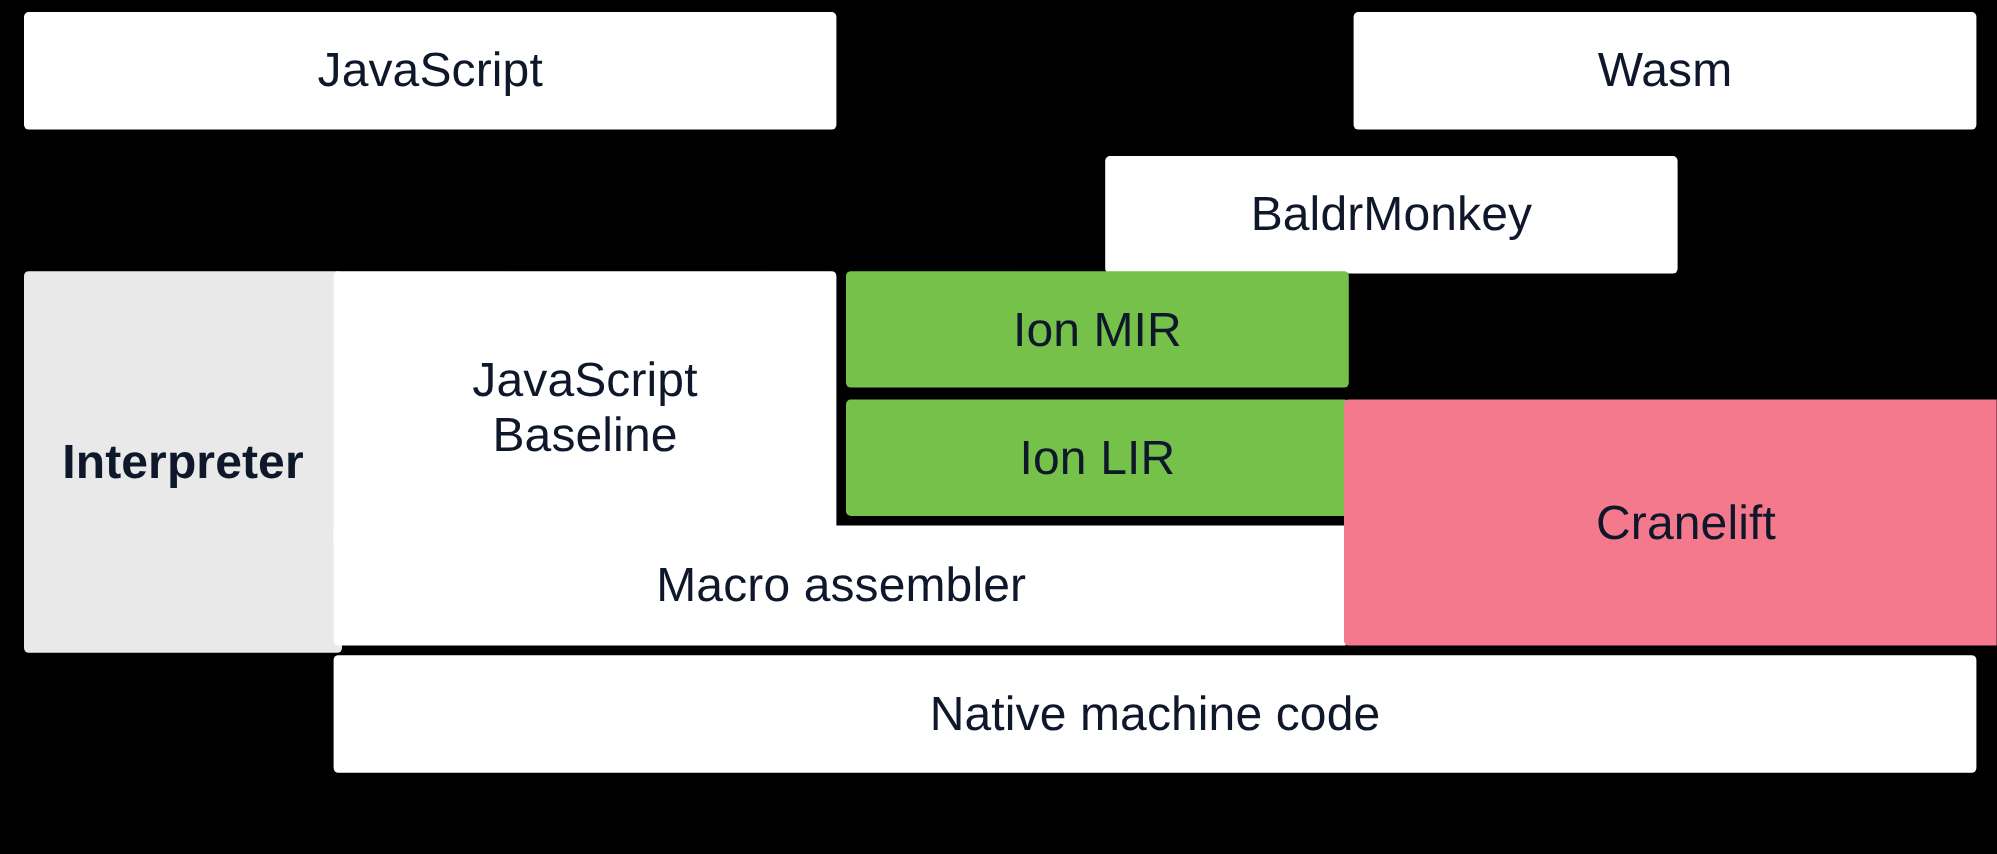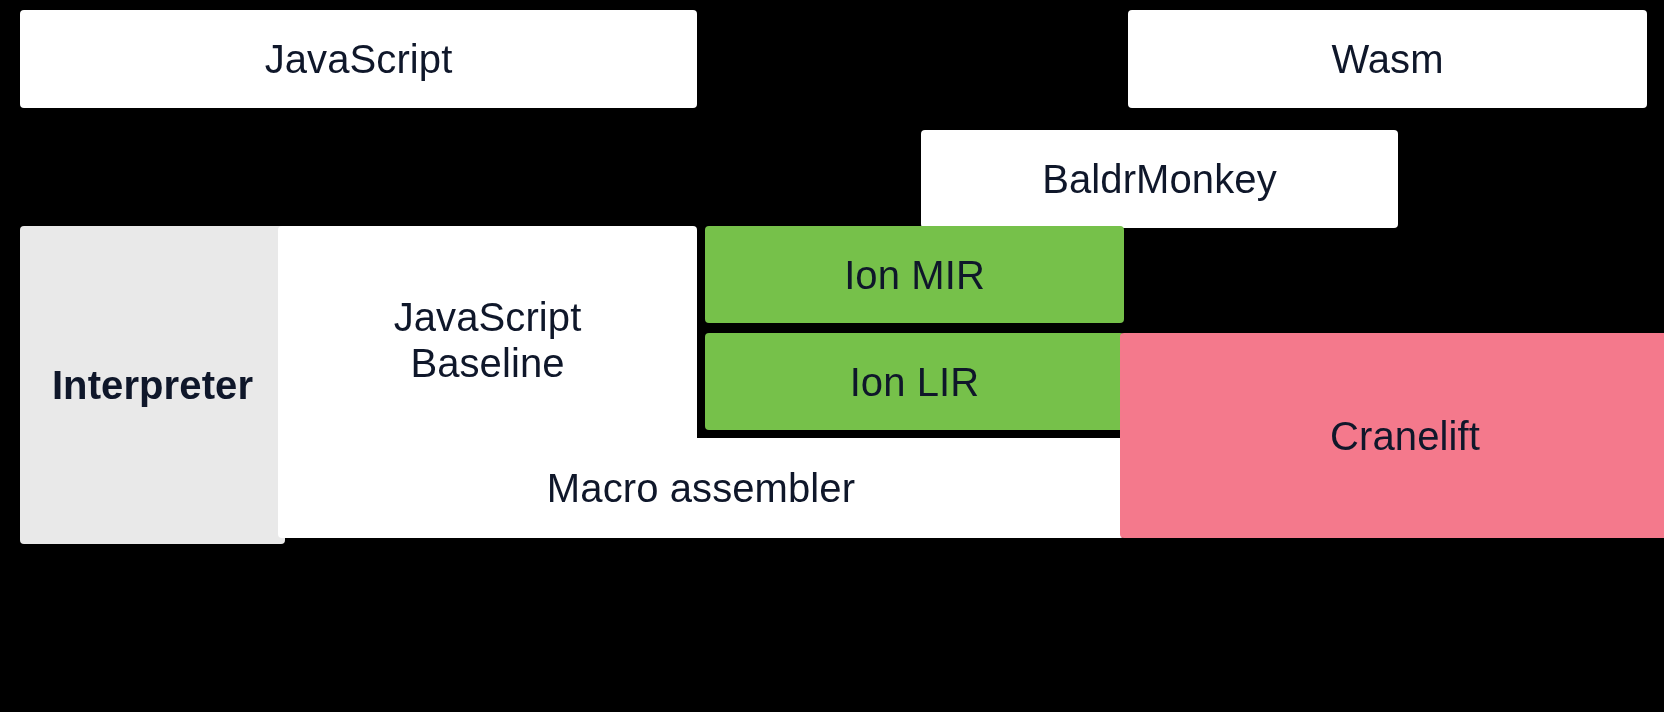--- a/index.html
+++ b/index.html
@@ -43,13 +43,14 @@
     <div class="node fill-white" style="left: 20px; top: 10px; width: 677px; height: 98px;"><span>JavaScript</span></div>
     <div class="node fill-white" style="left: 1128px; top: 10px; width: 519px; height: 98px;"><span>Wasm</span></div>
     <div class="node fill-white" style="left: 921px; top: 118px; width: 477px; height: 98px; margin-top: 12px;"><span>BaldrMonkey</span></div>
     <div class="node fill-grey" style="left: 20px; top: 226px; width: 265px; height: 318px;"><span>Interpreter</span></div>
     <div class="node fill-white" style="left: 278px; top: 226px; width: 419px; height: 228px;"><span>JavaScript
 Baseline</span></div>
     <div class="node fill-green" style="left: 705px; top: 333px; width: 419px; height: 97px;"><span>Ion LIR</span></div>
     <div class="node fill-green" style="left: 705px; top: 226px; width: 419px; height: 97px;"><span>Ion MIR</span></div>
     <div class="node fill-white" style="left: 278px; top: 438px; width: 846px; height: 100px;"><span>Macro assembler</span></div>
     <div class="node fill-pink" style="left: 1120px; top: 333px; width: 570px; height: 205px;"><span>Cranelift</span></div>
+    <div class="node fill-white" style="left: 278px; top: 546px; width: 1369px; height: 98px;"><span>Native machine code</span></div>
   </div>
 
 </body></html>

